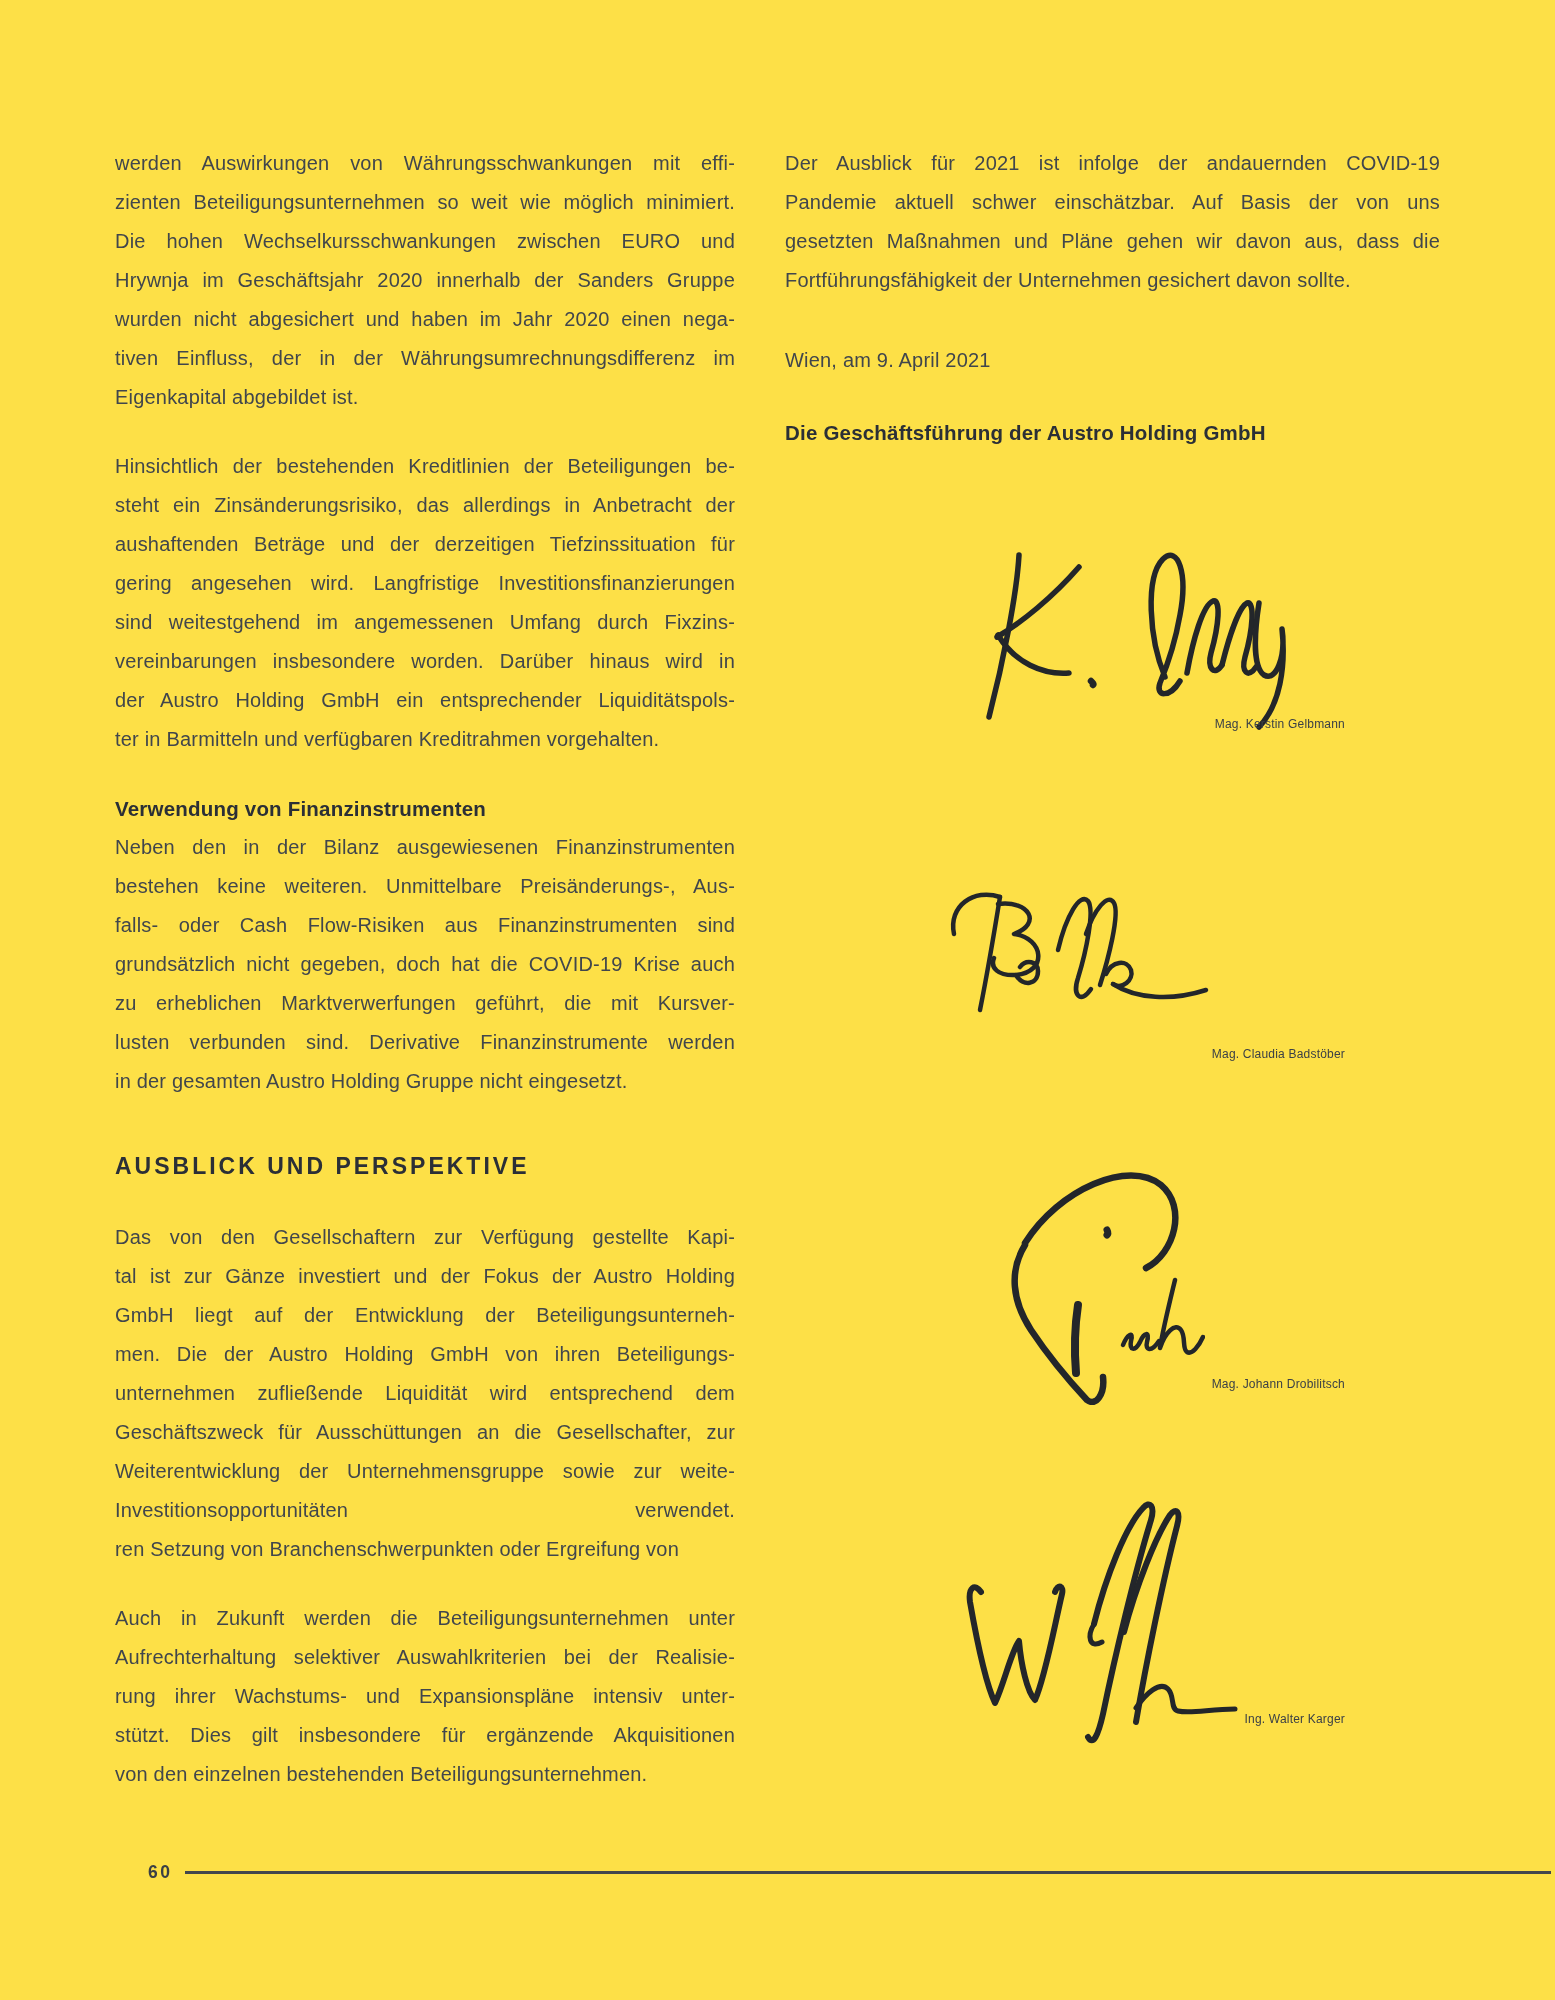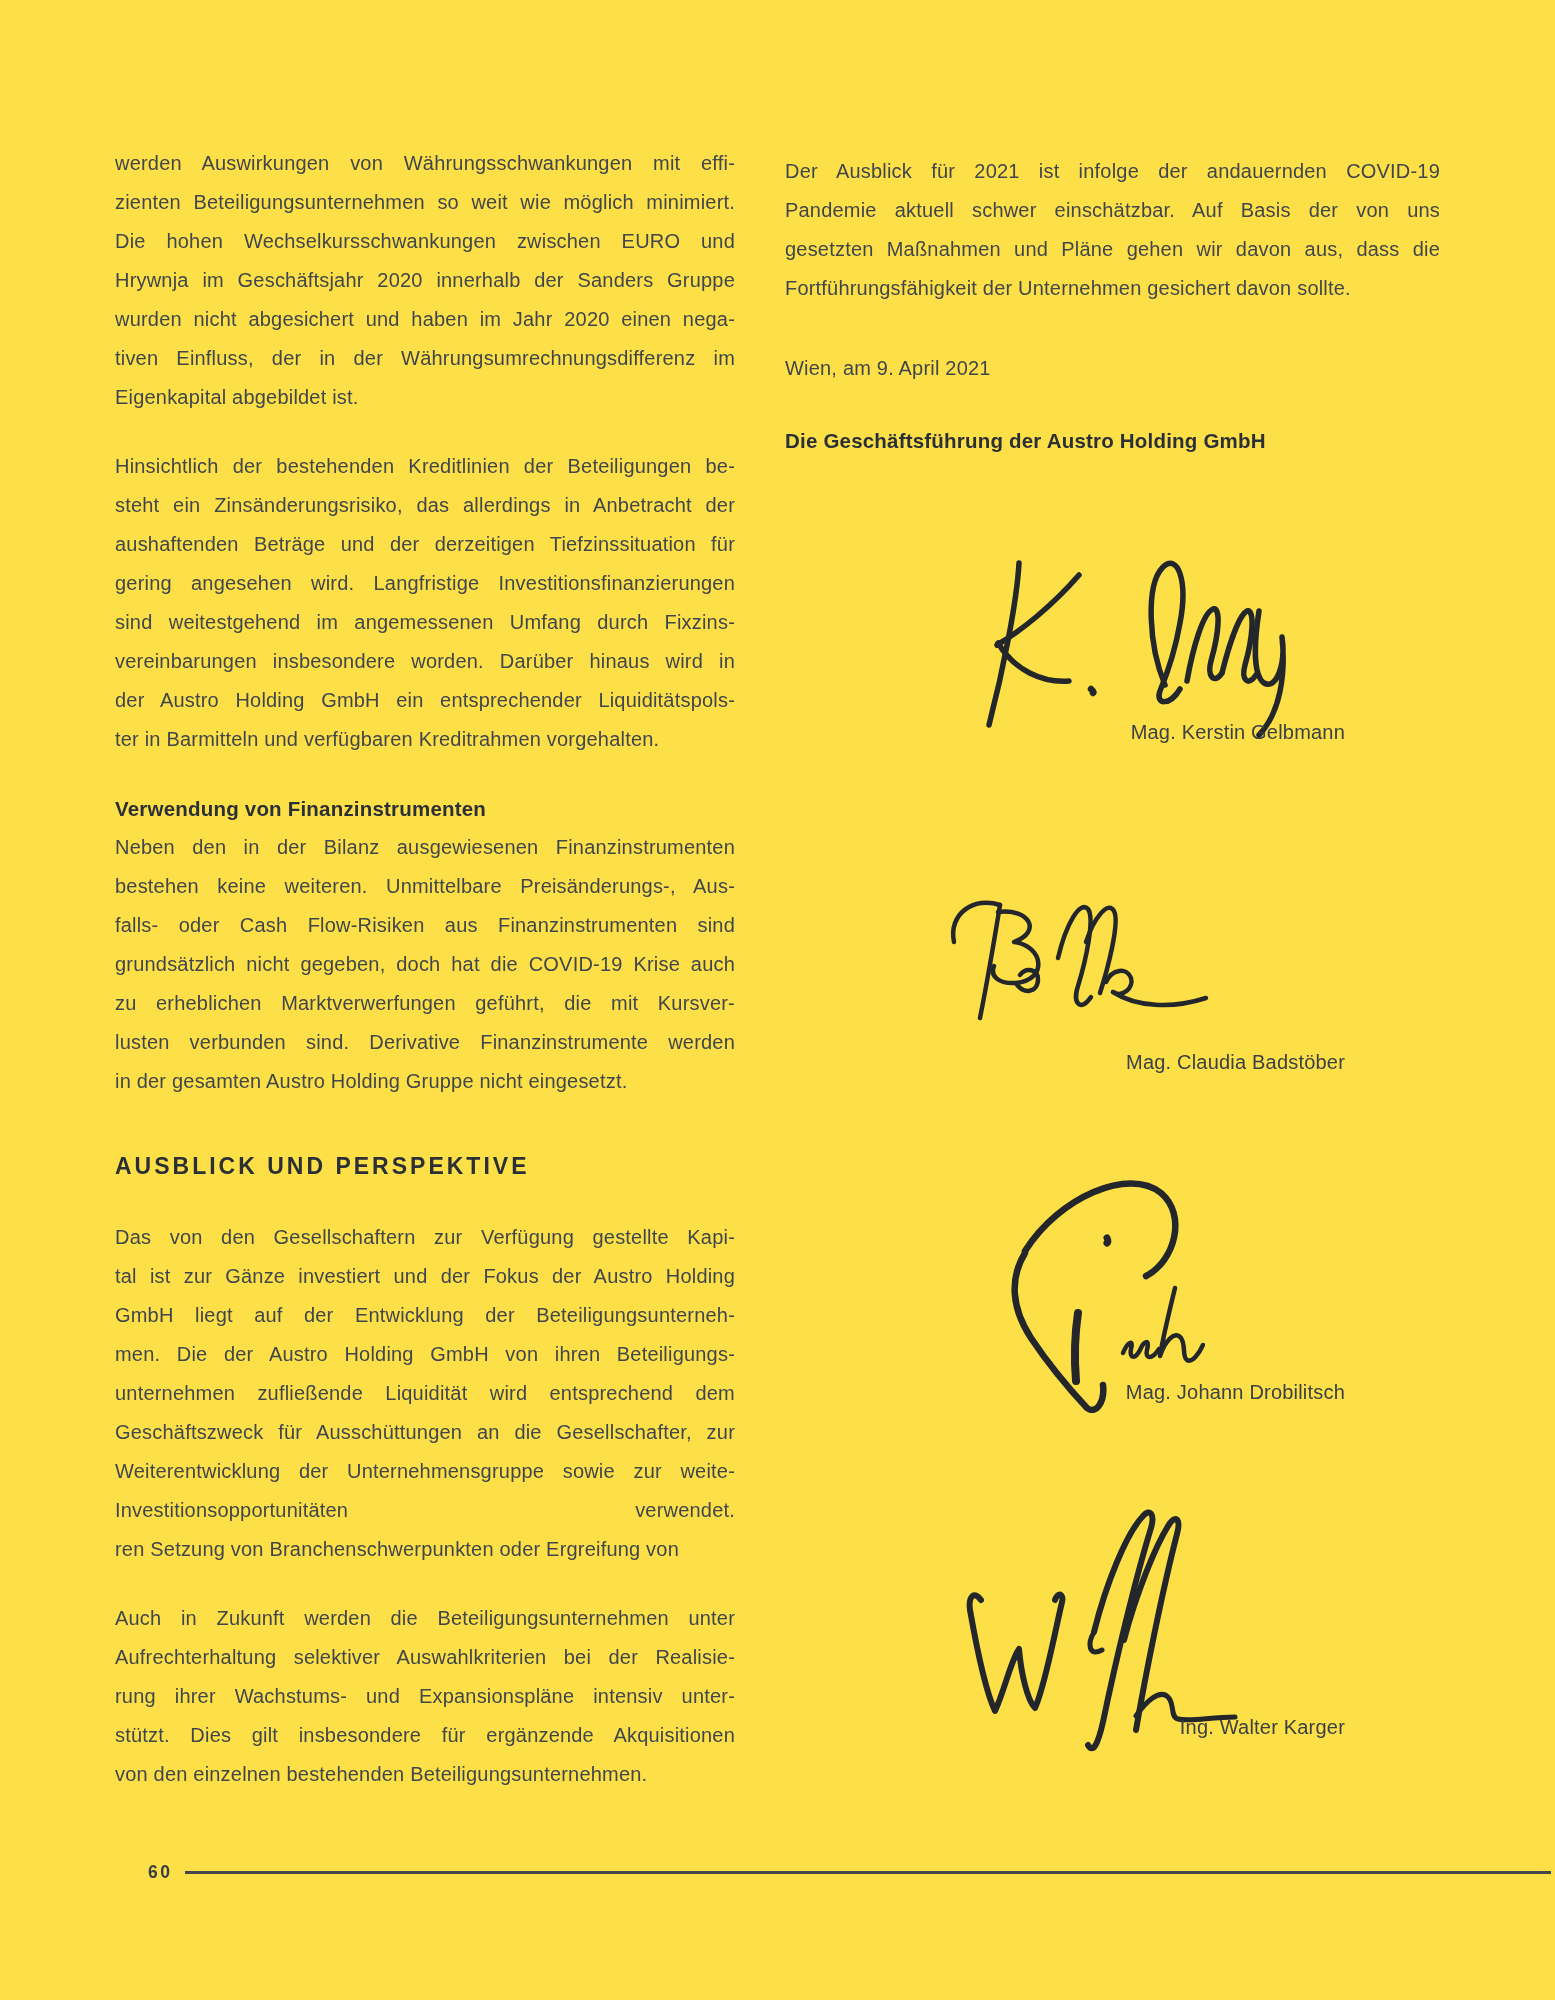--- a/index.html
+++ b/index.html
@@ -2,21 +2,21 @@
 <html><head>
 <meta charset="utf-8">
 <style>
   html,body { margin:0; padding:0; background:#ffffff; }
   .page {
     position:relative; width:1555px; height:2000px; background:#fde047;
     font-family:Liberation Sans, sans-serif; color:#41464c; overflow:hidden;
   }
   .col { font-size:20px; letter-spacing:0.2px; }
   .col-left  { position:absolute; left:115px; top:0; width:620px; }
-  .col-right { position:absolute; left:785px; top:8px; width:655px; height:1960px; }
+  .col-right { position:absolute; left:785px; top:0; width:655px; height:1960px; }
 
   .line { line-height:39px; text-align:justify; text-align-last:justify; overflow:hidden; }
   .para { margin:0 0 30px 0; }
   .para .line:last-child { text-align-last:left; }
   .col-left > .para:first-child { margin-top:144px; }
 
   .sub-heading {
     font-weight:bold; font-size:20.5px; line-height:39px; color:#2b2f36; margin:0;
   }
   .section-heading {
@@ -31,21 +31,21 @@
     line-height:39px; color:#2b2f36;
   }
 
   .sig-svg { position:absolute; }
   .sig-svg path { fill:none; stroke:#23262a; stroke-linecap:round; stroke-linejoin:round; }
   .sig-1 { left:196px; top:545px; }
   .sig-2 { left:155px; top:882px; }
   .sig-3 { left:142px; top:1153px; }
   .sig-4 { left:162px; top:1500px; }
   .sig-name {
-    position:absolute; right:95px; line-height:39px; font-size:20px; color:#3b4046;
+    position:absolute; right:95px; line-height:39px; font-size:12px; color:#3b4046;
     text-align:right;
   }
   .name-1 { top:705px; }
   .name-2 { top:1035px; }
   .name-3 { top:1365px; }
   .name-4 { top:1700px; }
 
   .footer { position:absolute; left:148px; right:4px; top:1859px; display:flex; align-items:center; }
   .pagenum { font-weight:bold; font-size:17.5px; letter-spacing:2.5px; color:#3a3f45; line-height:26px; }
   .rule { flex:1; height:3px; background:#43474c; margin-left:13px; }

